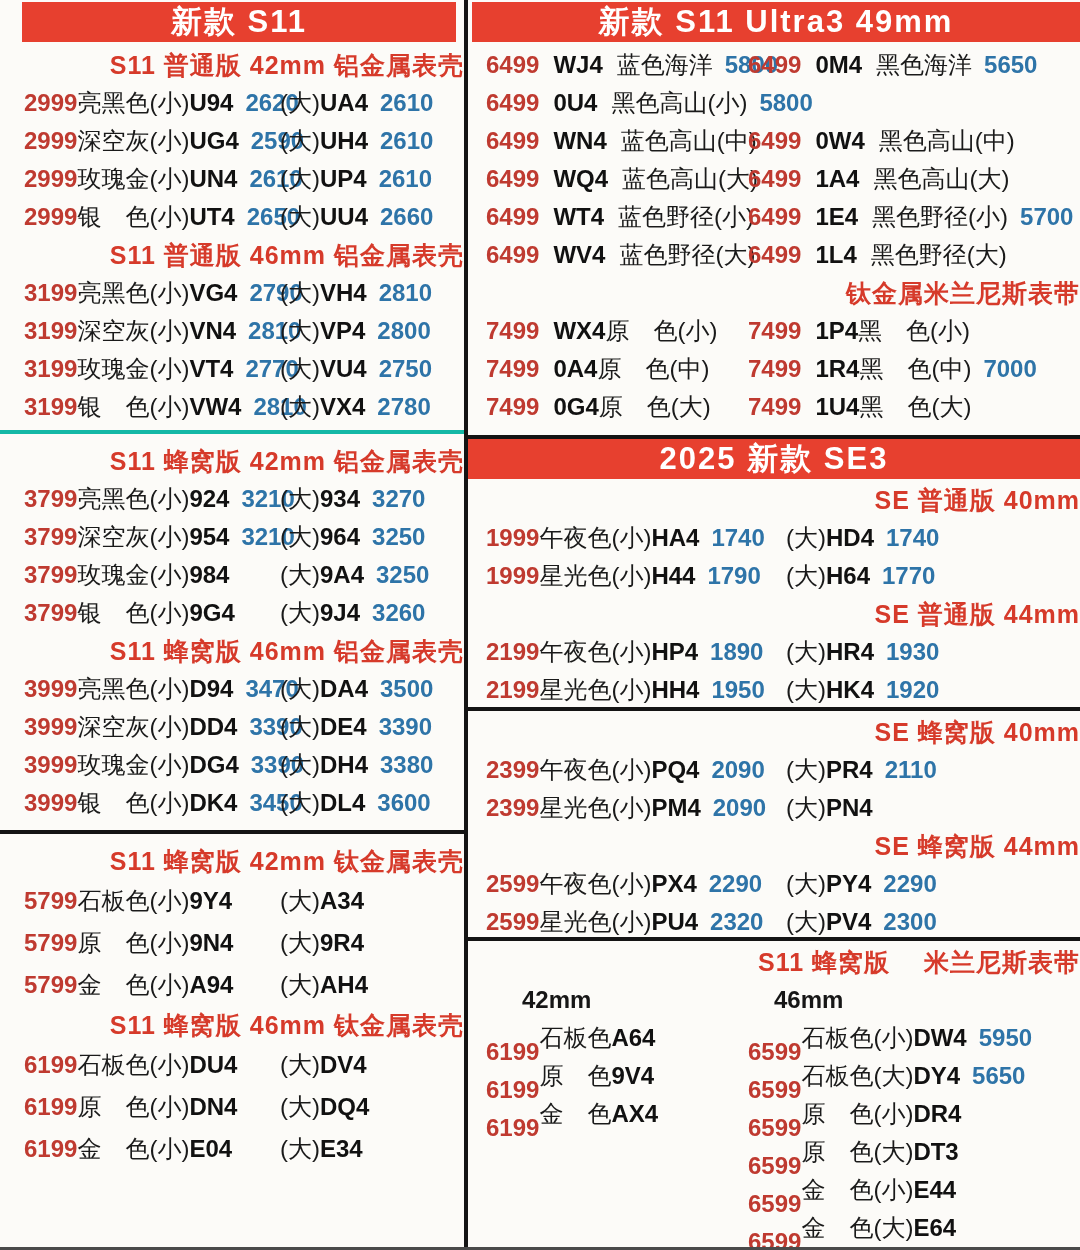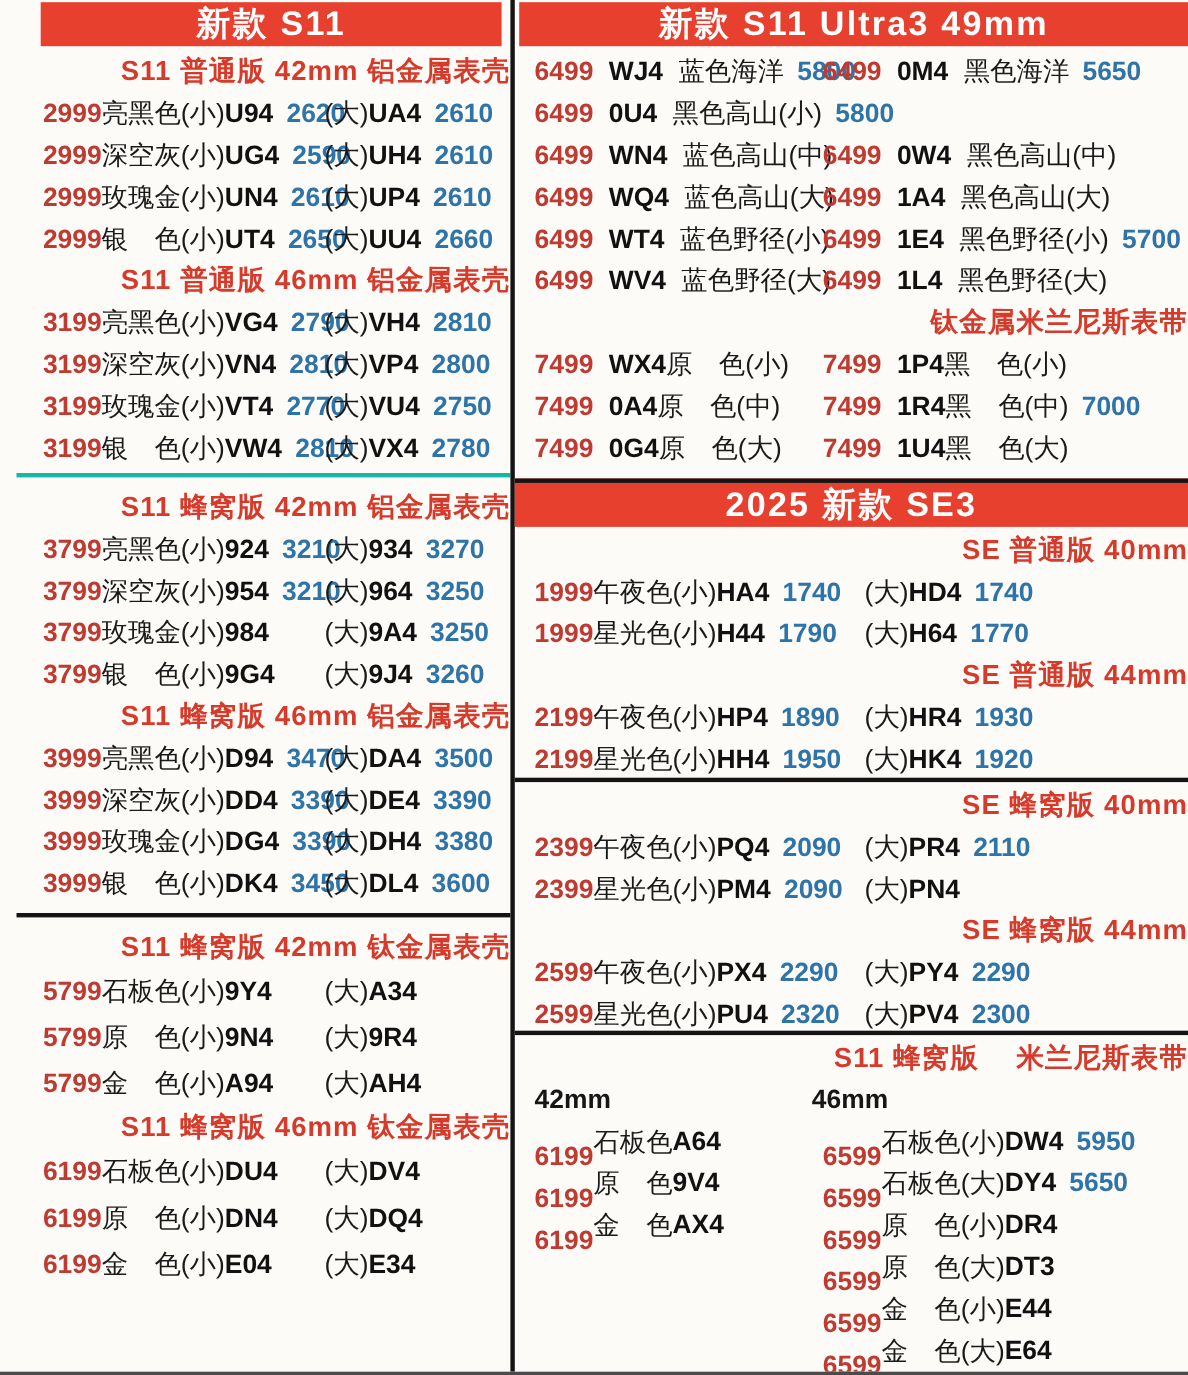--- a/index.html
+++ b/index.html
@@ -3,21 +3,21 @@
 <meta charset="utf-8">
 <style>
   * { box-sizing: border-box; margin: 0; padding: 0; }
   html,body { background:#e9e7e2; }
   .sheet{
     position:relative; width:1080px; height:1250px;
     background:#fcfbf8; color:#161616;
     font-family:"Liberation Sans","DejaVu Sans",sans-serif;
     display:flex; border-bottom:3px solid #4a4a4a; overflow:hidden;
   }
-  .col-left{ width:464px;padding-left:15px; }
+  .col-left{ width:464px; }
   .col-right{ flex:1; border-left:4px solid #141414; }
   .banner{
     background:#e7402f; color:#ffffff; font-weight:bold; font-size:31px;
     height:40px; line-height:40px; text-align:center; letter-spacing:2px;
     white-space:nowrap;
   }
   .left-b{ margin:2px 8px 0 22px; }
   .right-b{ margin:2px 0 0 4px; }
   .se3-b{ border-top:4px solid #141414; height:44px; line-height:40px; }
 
@@ -40,21 +40,21 @@
   .serow{ display:grid; grid-template-columns:300px 1fr; align-items:center; height:38px; padding-left:18px; }
   .urow{ display:grid; grid-template-columns:262px 1fr; align-items:center; height:38px; padding-left:18px; }
   .cell{ white-space:nowrap; }
   .p{ color:#bf3a30; font-weight:bold; font-size:24px;margin-top:28px; }
   .lab{ color:#1a1a1a; font-size:24px; }
   .code{ color:#111; font-weight:bold; font-size:24px; }
   .val{ color:#2e74a8; font-weight:bold; font-size:24px; margin-left:12px; }
   .ucode{ margin-left:14px; }
   .spaced .ulab{ margin-left:14px; }
 
-  .m-labels{ display:grid; grid-template-columns:252px 1fr; padding-left:18px; height:38px; line-height:38px; font-weight:bold; font-size:24px; }
+  .m-labels{ display:grid; grid-template-columns:252px 1fr; padding-left:18px; height:38px; line-height:38px; font-weight:bold; font-size:24px;margin-left:36px; }
   .m-cols{ display:grid; grid-template-columns:262px 1fr; padding-left:18px; align-items:start; }
   .mrow{ height:38px; display:flex; align-items:center; white-space:nowrap; }
 </style>
 </head>
 <body>
 
 <div class="sheet">
   <div class="col-left">
     <div class="banner left-b">新款 S11</div>
     <div id="left-boxes">

